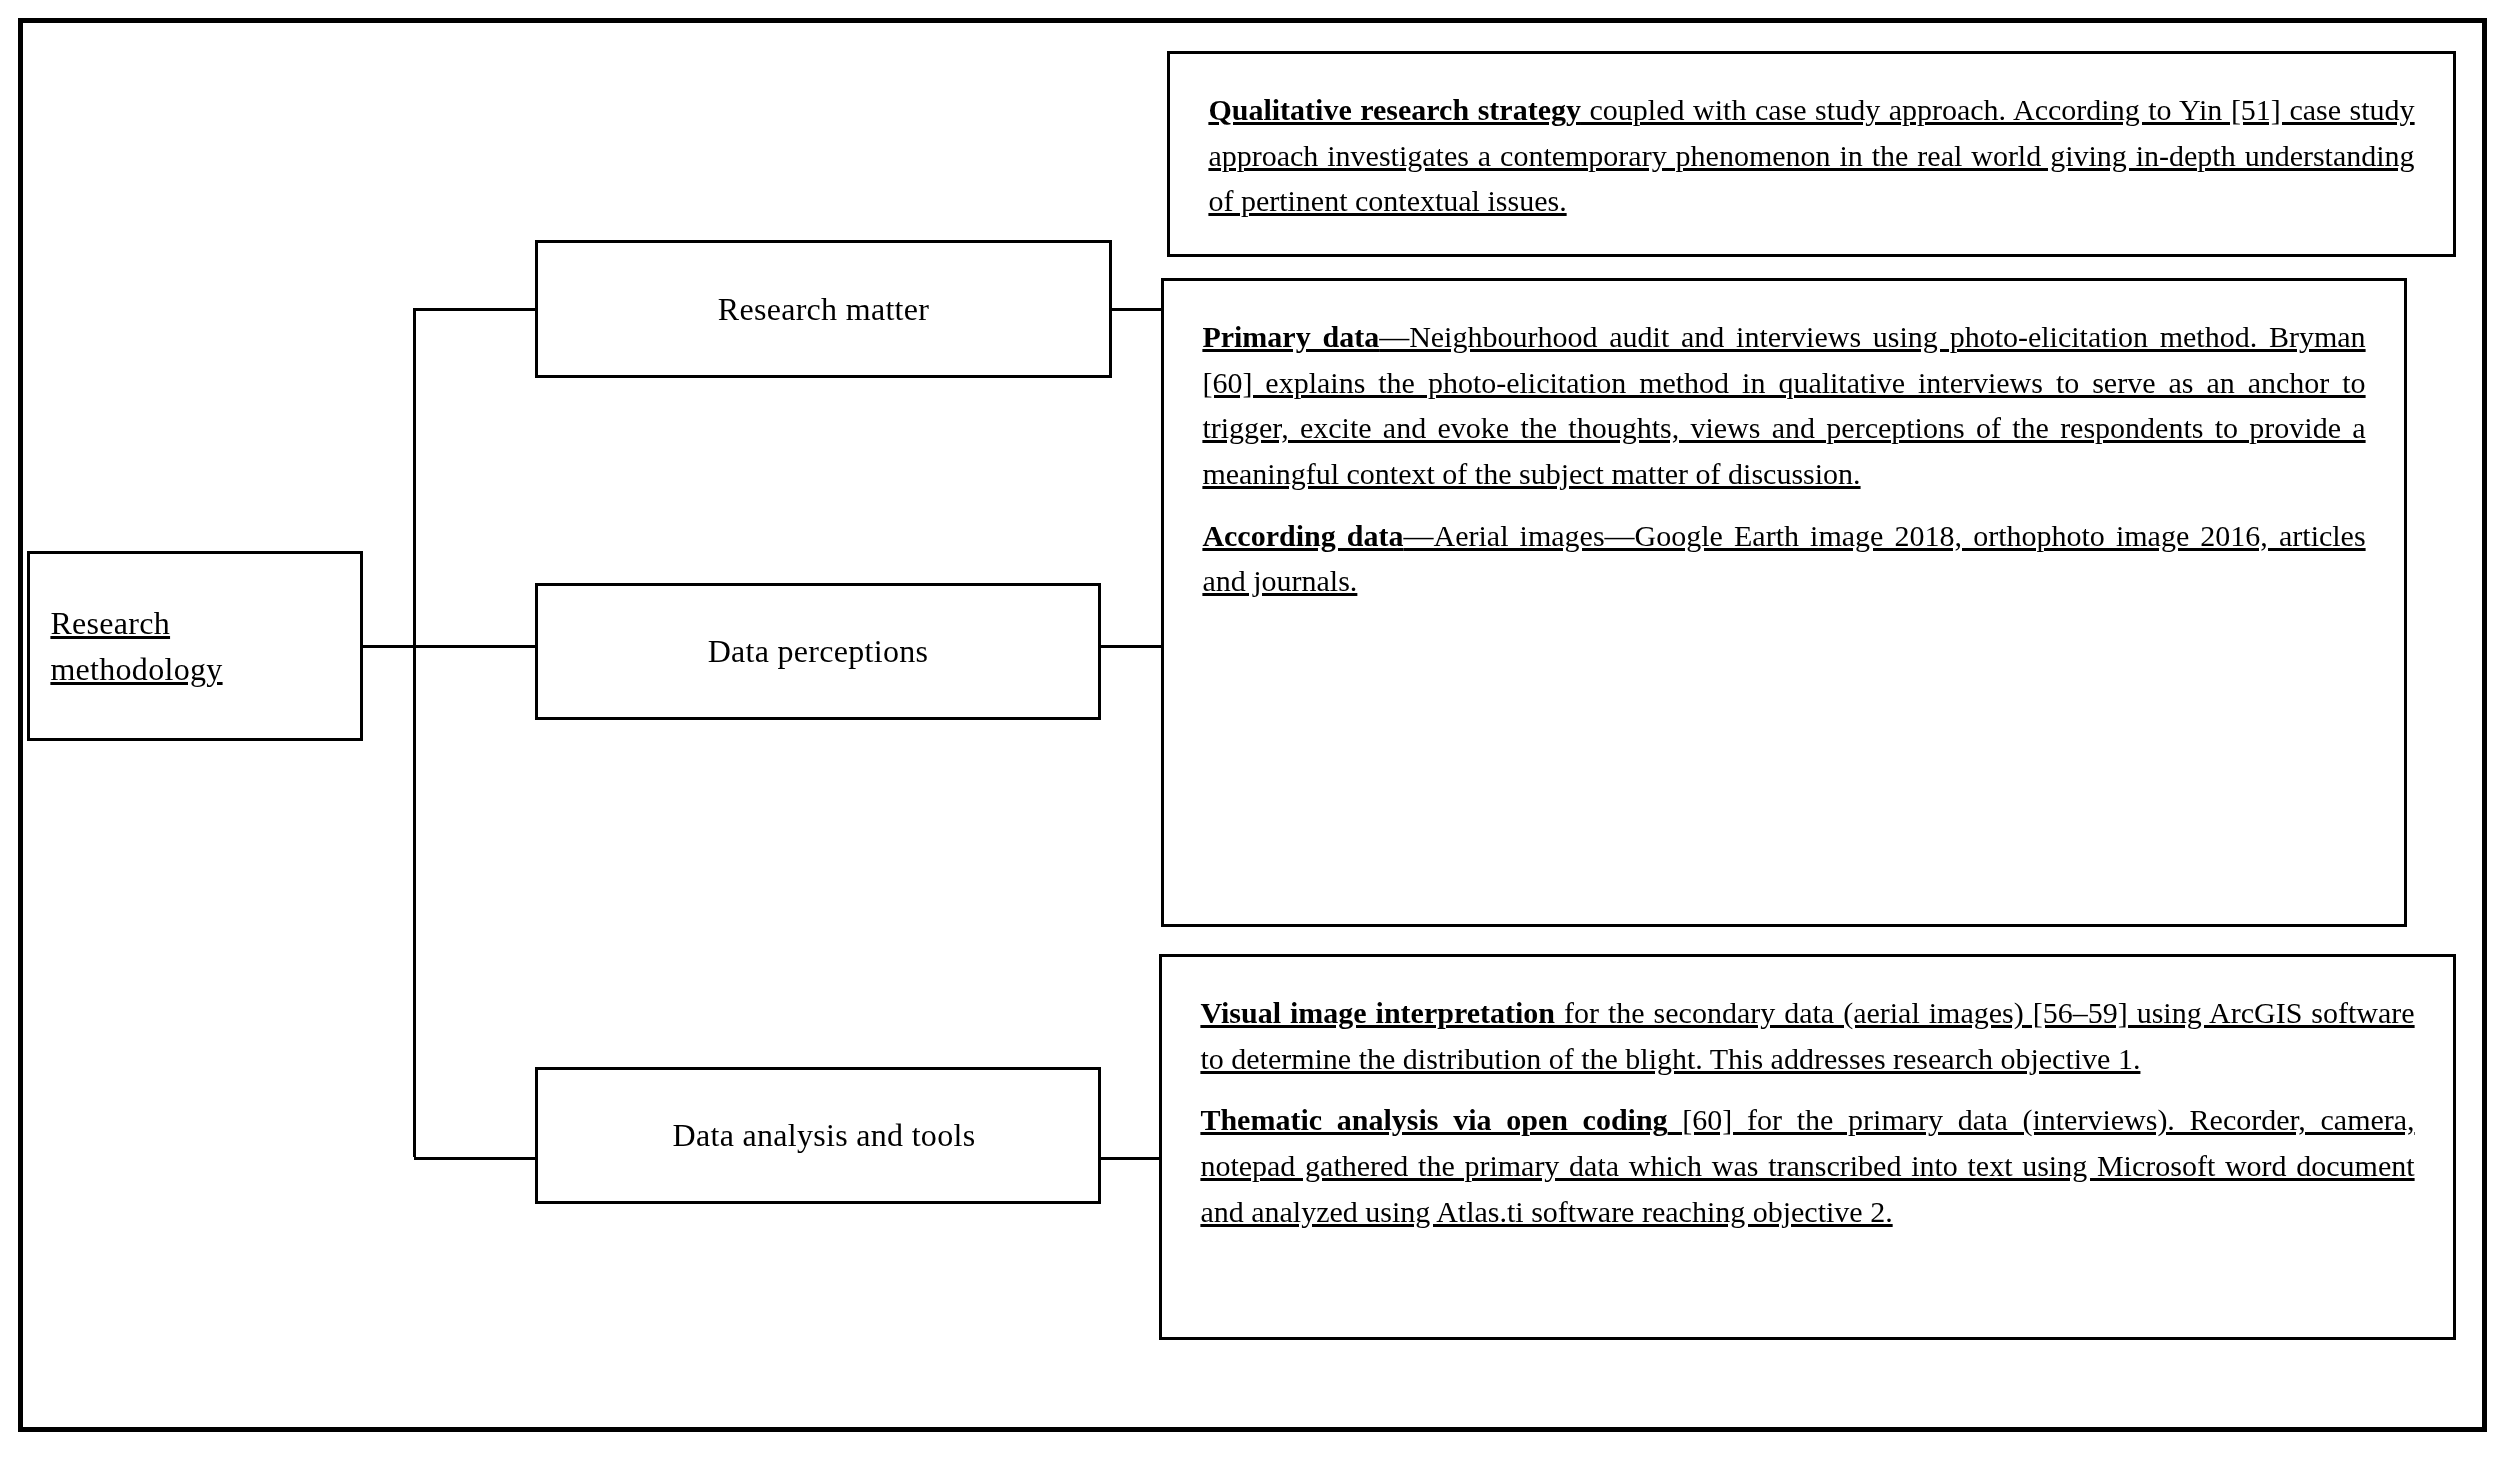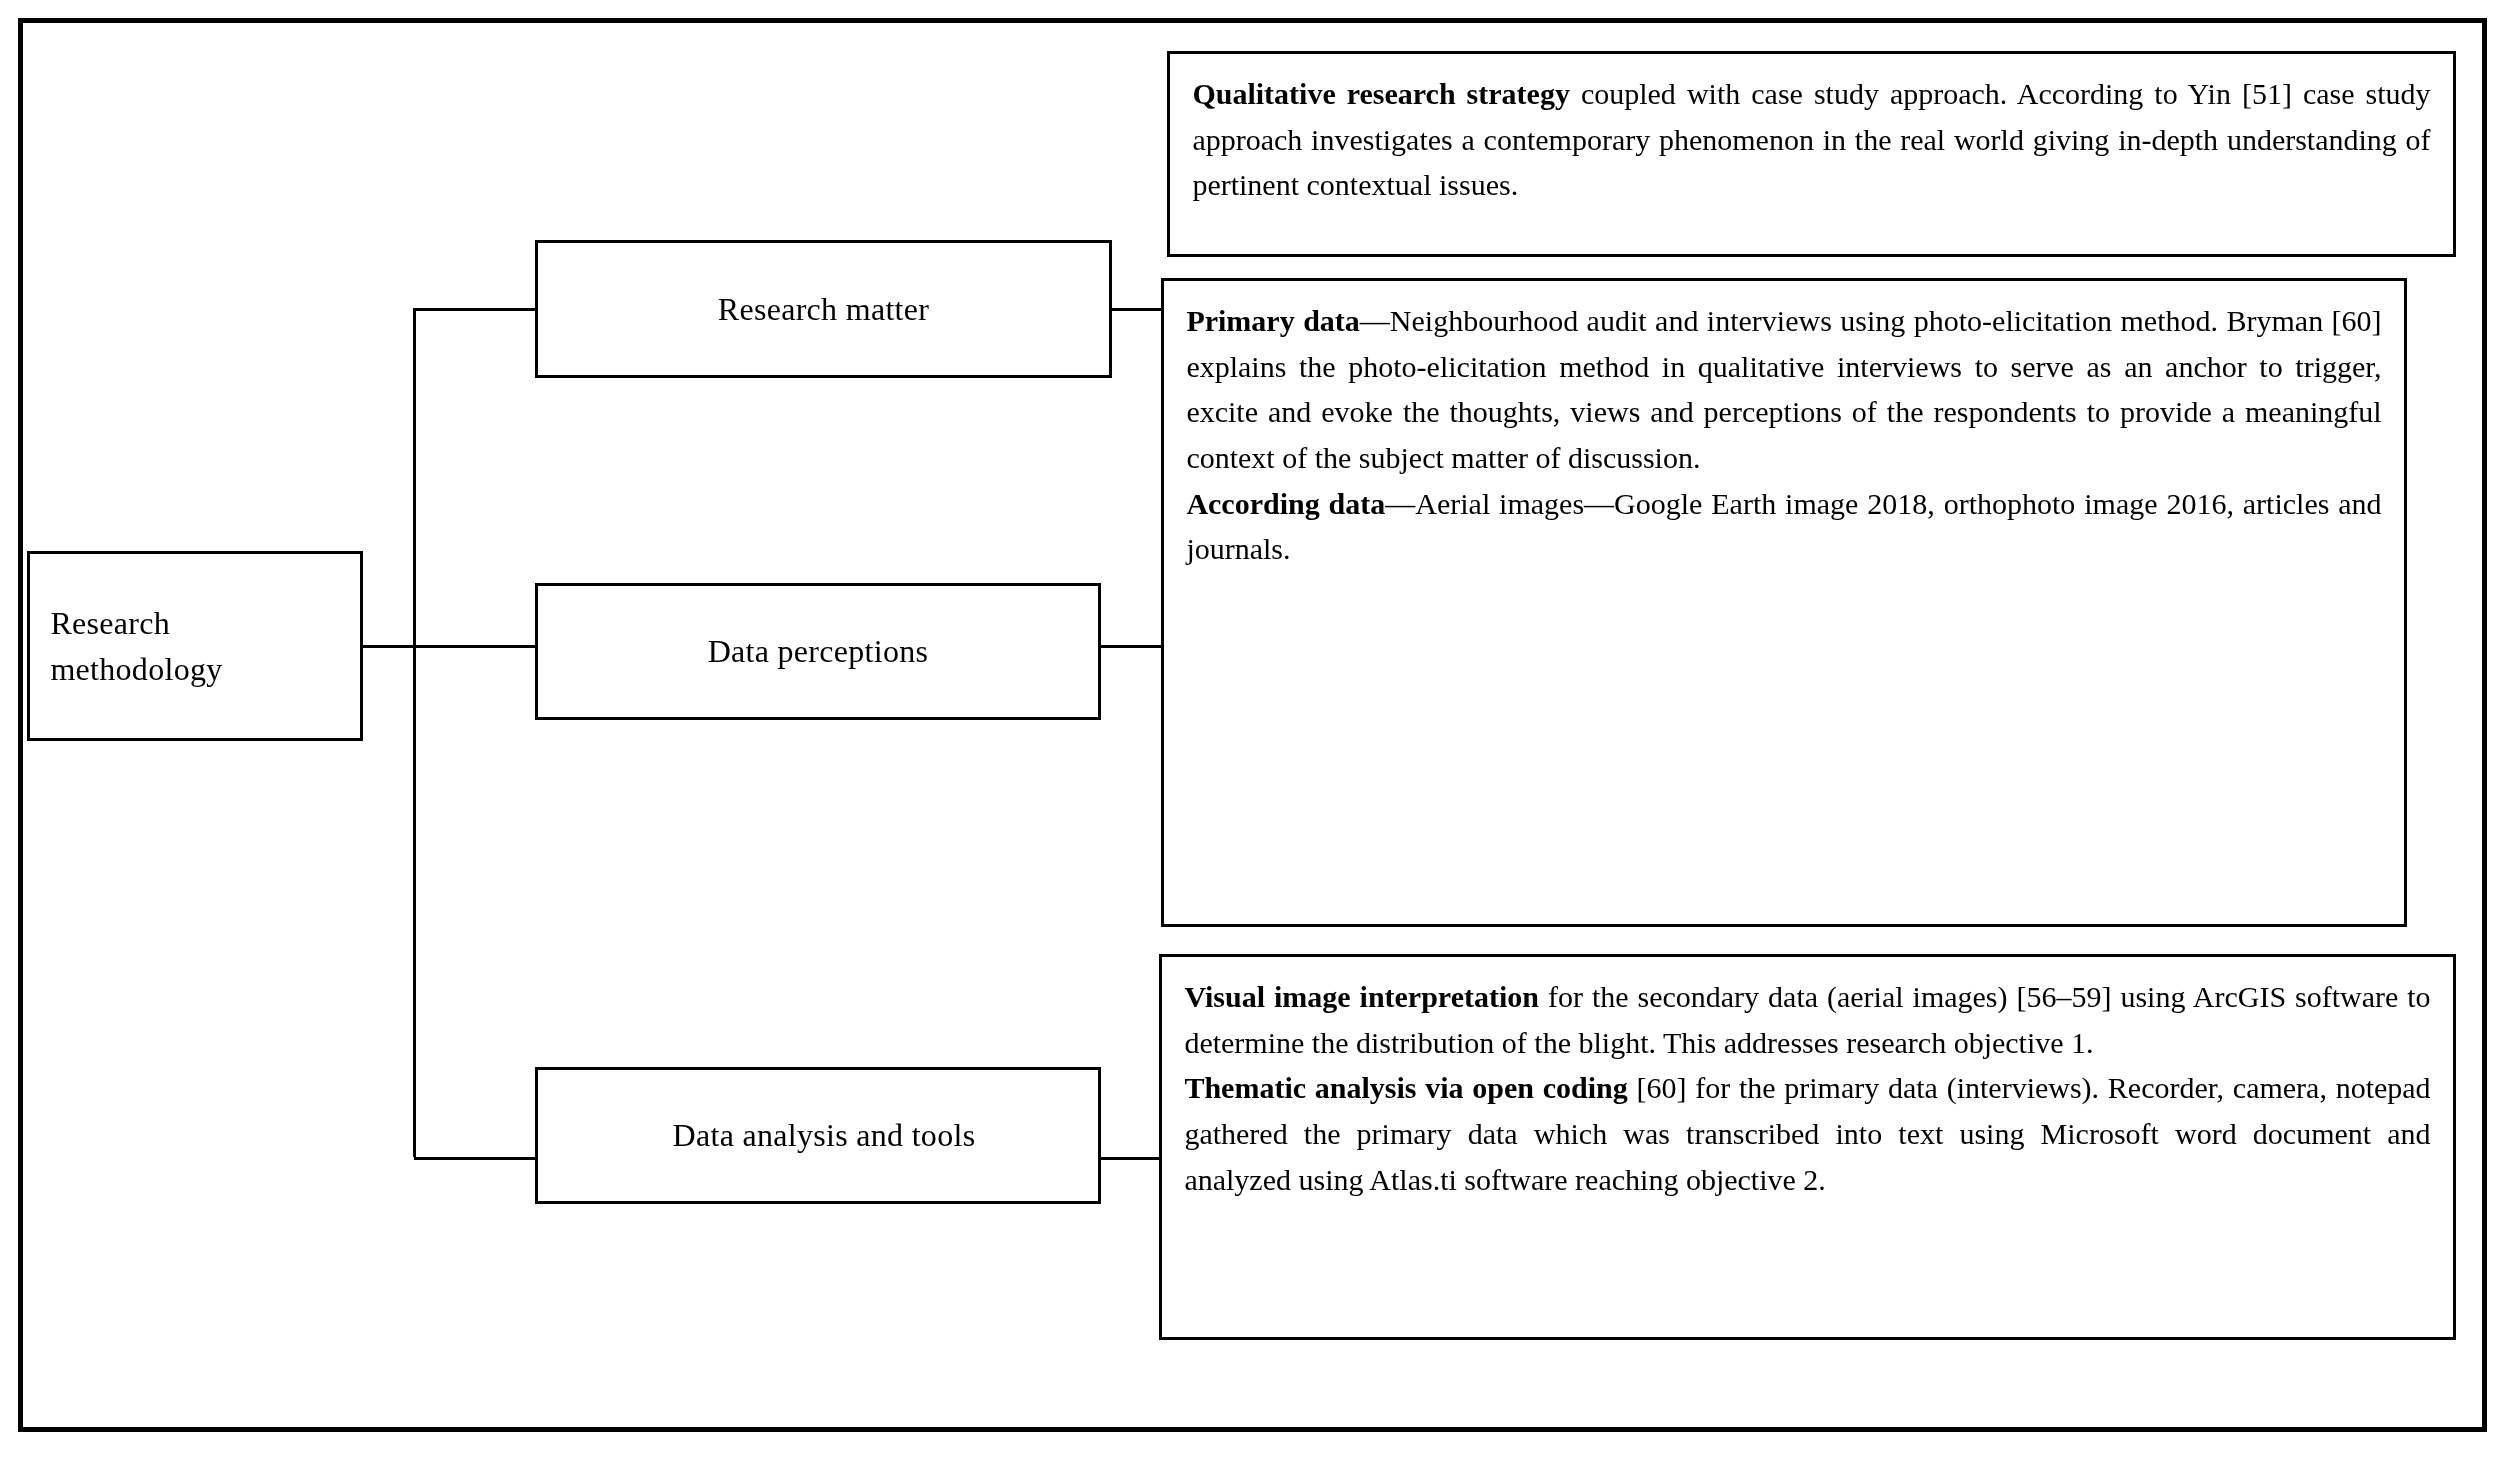--- a/index.html
+++ b/index.html
@@ -54,20 +54,21 @@
     top: 551px;
     width: 336px;
     height: 190px;
     padding: 0 20.4px;
     justify-content: flex-start;
     text-align: left;
   }
   .node.root .node-label {
     display: block;
     width: 100%;
+    text-decoration: underline;
   }
 
   .node.stage {
     left: 535px;
   }
   .node.stage-1 { top: 240px;  width: 577px; height: 138px; }
   .node.stage-2 { top: 583px; width: 566px; height: 137px; }
   .node.stage-3 { top: 1067px; width: 566px; height: 137px; padding-left: 12px; }
 
   
@@ -81,21 +82,22 @@
     text-align: justify;
     text-justify: inter-word;
     hyphens: none;
     padding: 17.3px 22.4px 15.3px 22.4px;
   }
   .panel-1 { left: 1167px; top: 51px;  width: 1289px; height: 206px; }
   .panel-2 { left: 1161px; top: 278px;  width: 1246px; height: 649px; }
   .panel-3 { left: 1159px; top: 954px; width: 1297px; height: 386px; }
 
   .panel p {
-    margin: 0;
+    margin: 16px;
+    text-decoration: underline;
   }
   .panel b {
     font-weight: bold;
   }
 
   
   .line-h {
     position: absolute;
     height: 0;
     border-top: 3.6px solid #000000;

